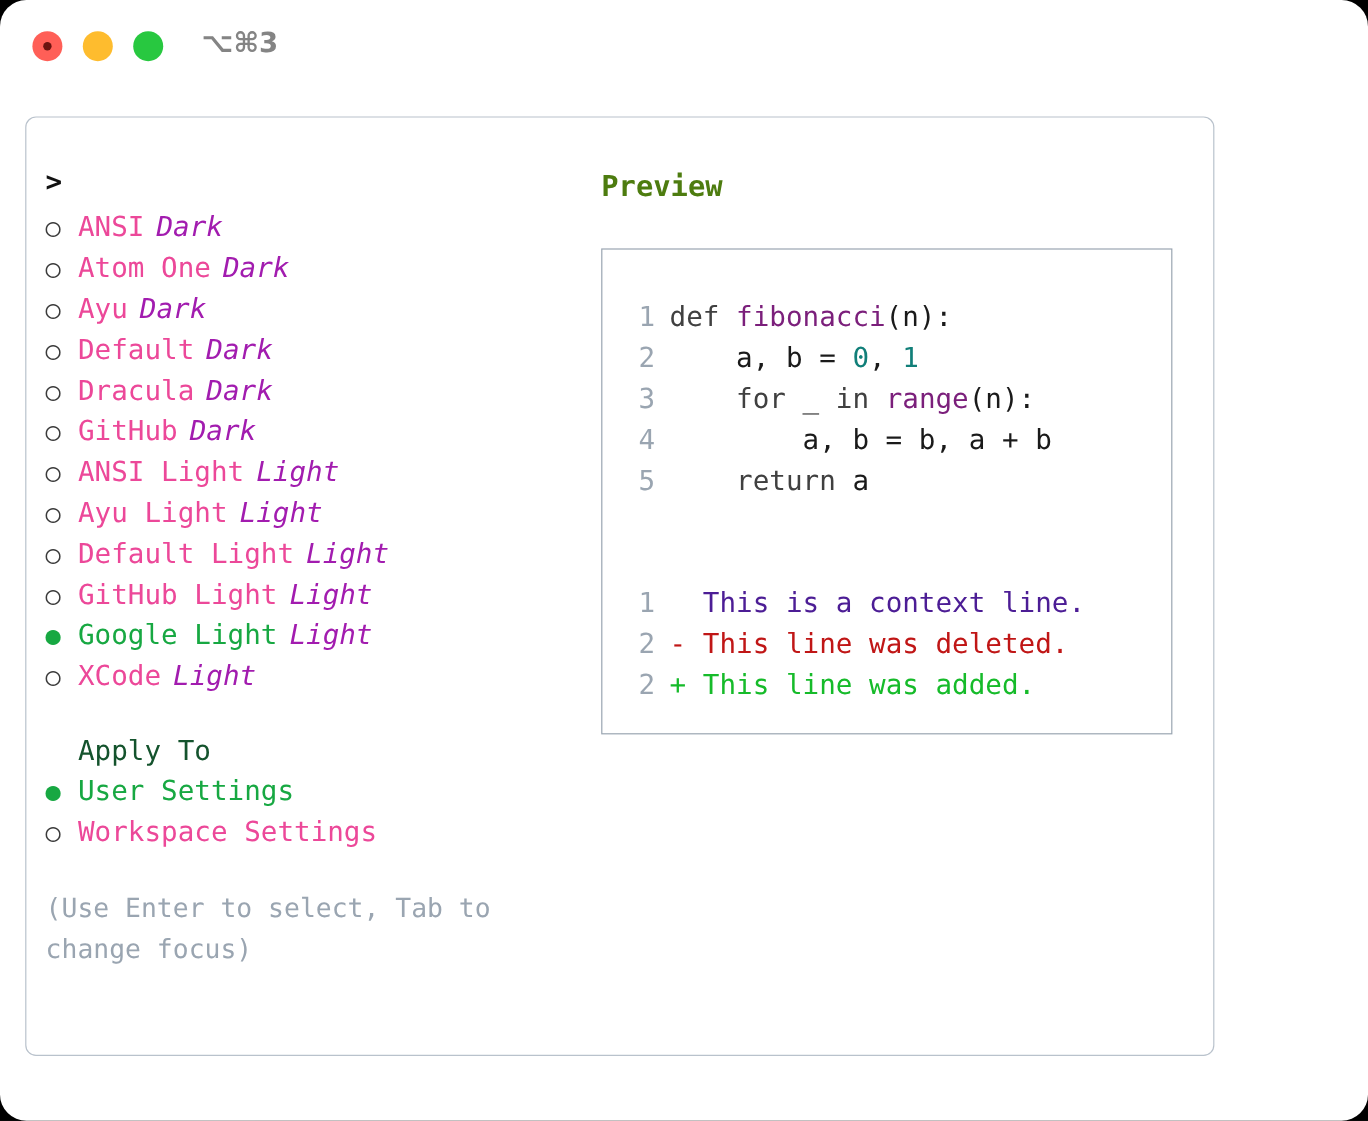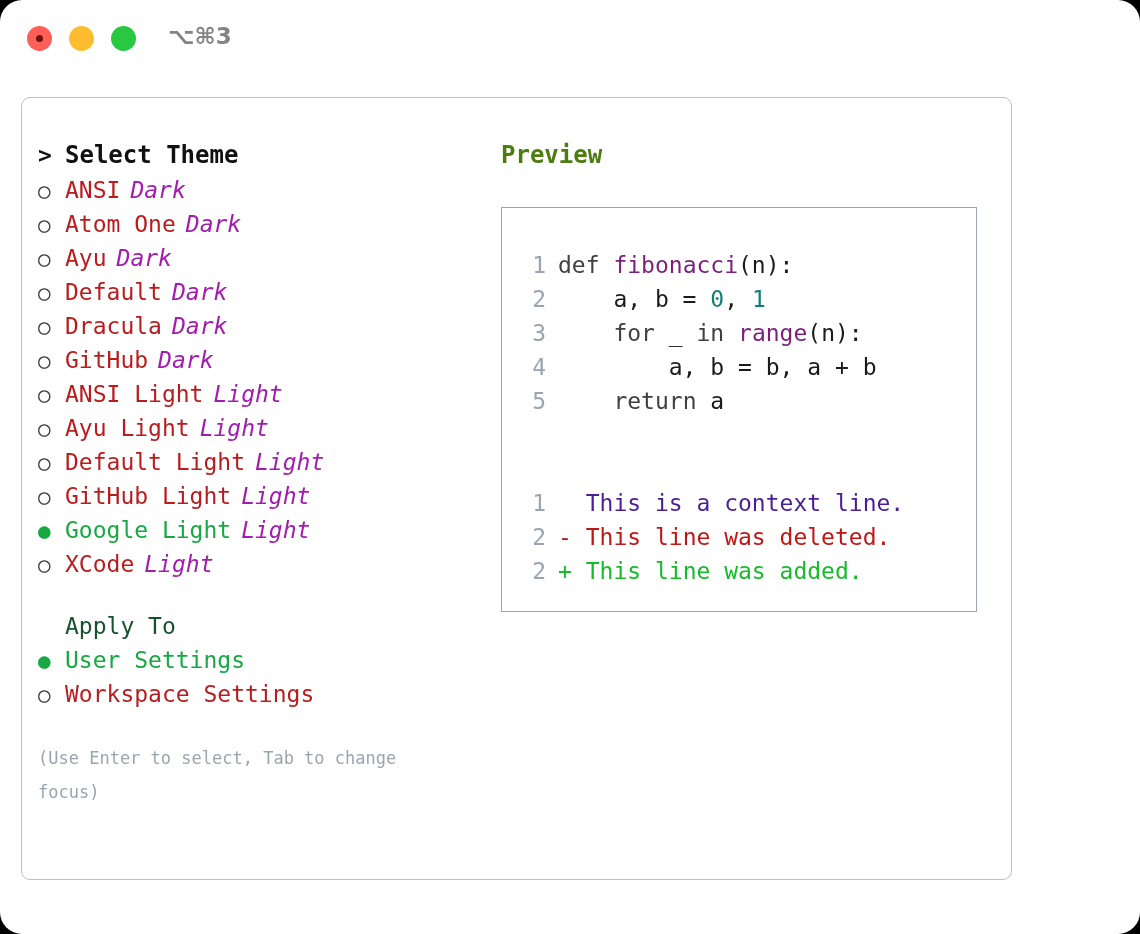--- a/index.html
+++ b/index.html
@@ -99,35 +99,35 @@
     color: #3b3b3b;
   }
   .bullet.selected { color: #17a842; }
   .header-row {
     font-size: 24px;
     font-weight: bold;
     color: #111111;
     height: 36px;
   }
   .header-row .bullet { color: #111111; font-weight: bold; font-size: 23px; }
-  .name { color: #b91c1c; }
+  .name { color: #ec4899; }
   .name.sel { color: #17a842; }
   .variant { color: #a21caf; padding-left: 10px; font-style: italic; }
   .section-title {
     font-size: 23px;
     color: #14532d;
     height: 34px;
     display: flex;
     align-items: baseline;
     padding-left: 27px;
   }
   .spacer-sm { height: 28px; }
   .hint {
     margin-top: 26px;
-    font-size: 17px;
+    font-size: 22px;
     color: #9aa5b1;
     line-height: 34px;
     width: 400px;
   }
   
   .right-col {
     position: absolute;
     left: 479px;
     top: 43px;
     width: 490px;
@@ -182,21 +182,20 @@
     </div>
     <div class="shortcut">⌥⌘3</div>
   </div>
 
   <div class="panel">
 
     <div class="left-col">
 
       <div class="row header-row">
         <span class="bullet">&gt;</span>
-        <span>Select Theme</span>
       </div>
 
       <div>
         <div class="row">
           <span class="bullet">○</span>
           <span class="name">ANSI</span>
           <span class="variant">Dark</span>
         </div>
         <div class="row">
           <span class="bullet">○</span>

